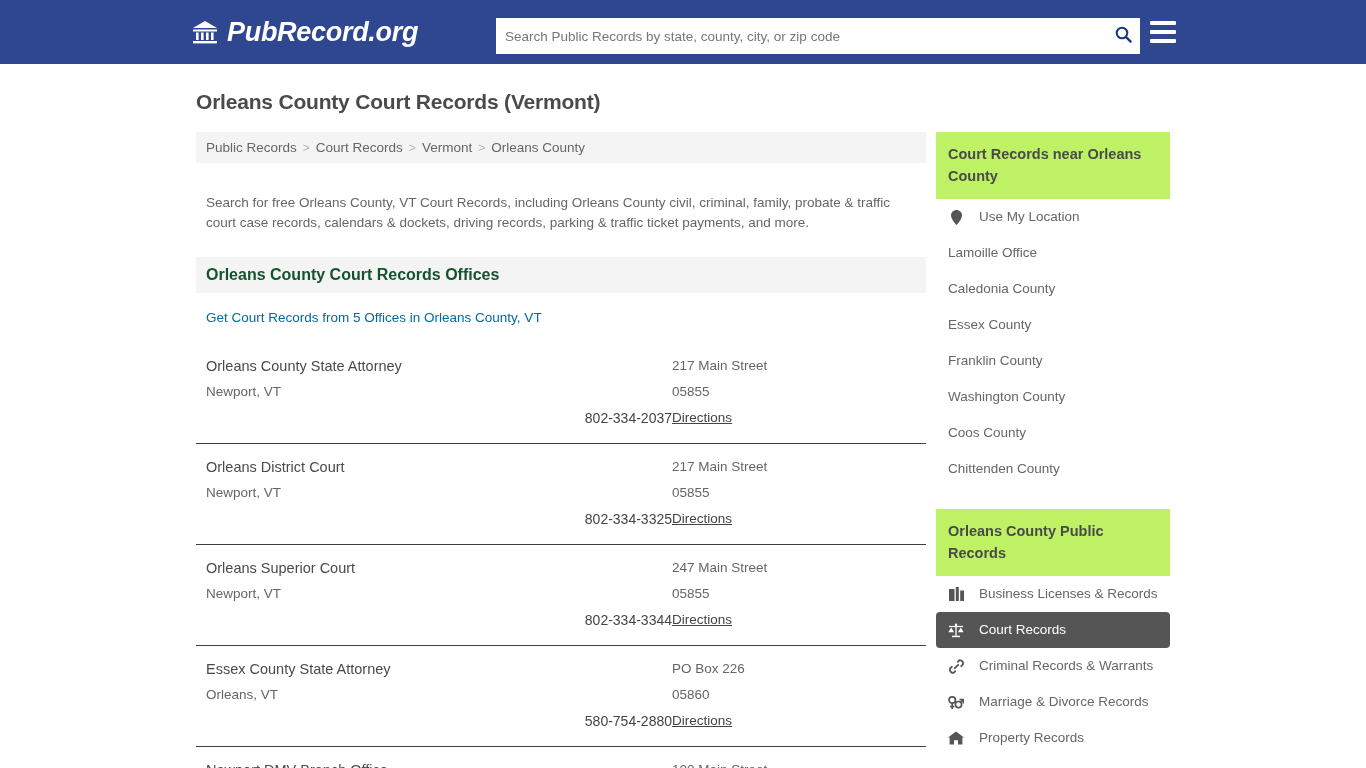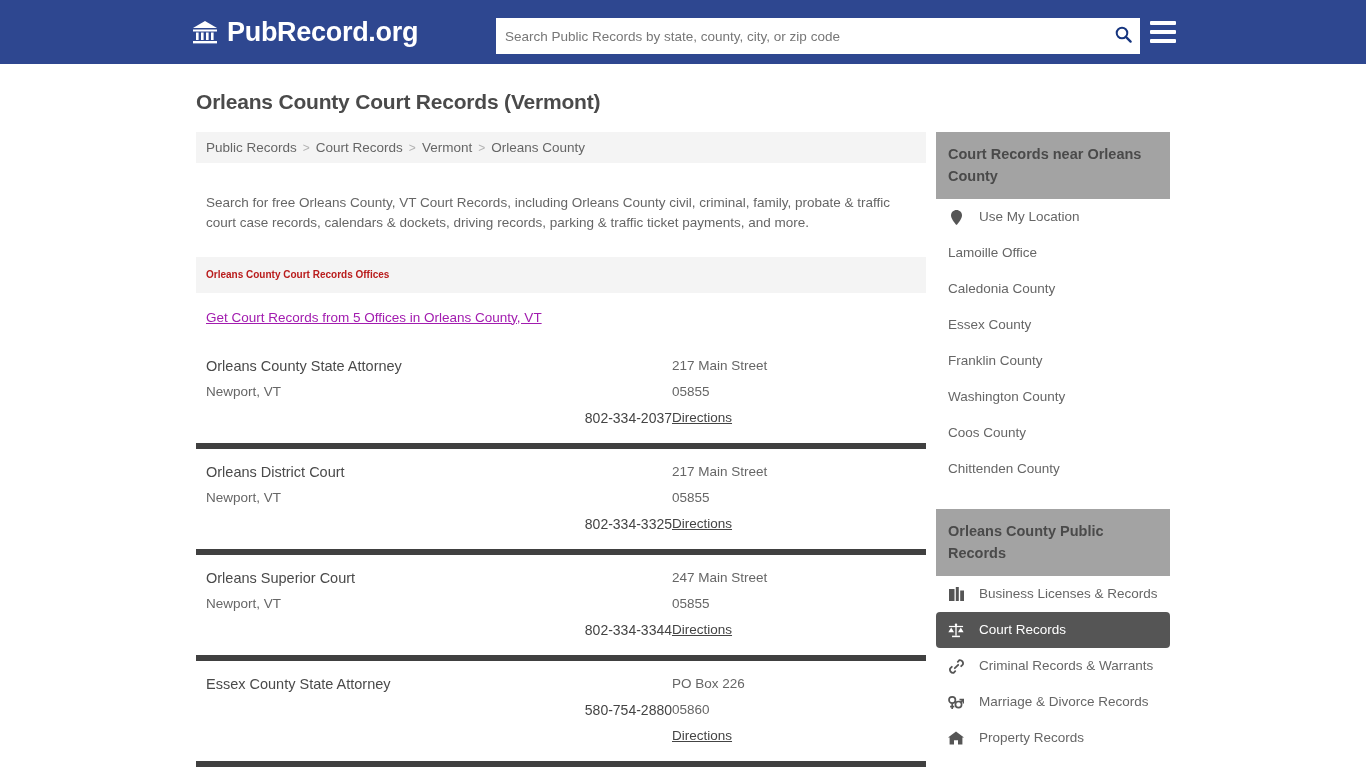--- a/index.html
+++ b/index.html
@@ -19,20 +19,21 @@
     display: flex;
     align-items: center;
     padding: 0 0 0 192px;
     position: relative;
   }
   .brand {
     display: flex;
     align-items: center;
     gap: 9px;
     text-decoration: none;
+    font-style: italic;
   }
   .brand-icon { width: 26px; height: 24px; display: block; }
   .brand-text {
     color: #ffffff;
     font-size: 27px;
     font-weight: bold;
     letter-spacing: -0.3px;
     white-space: nowrap;
   }
   .search-wrap {
@@ -126,38 +127,37 @@
     max-width: 730px;
   }
 
   
   .section-head {
     background: #f4f4f4;
     height: 36px;
     display: flex;
     align-items: center;
     padding: 0 10px;
-    font-size: 10px;
+    font-size: 16px;
     font-weight: bold;
-    color: #b91c1c;
+    color: #14532d;
     margin-top: 24px;
   }
   .section-sub {
     font-size: 13.5px;
-    color: #a21caf;
+    color: #0369a1;
     padding: 17px 10px 0 10px;
-    text-decoration: underline;
   }
 
   
   .office-list { margin-top: 18px; }
   .office {
     display: flex;
     padding: 10px 10px 12px 10px;
-    border-top: 6px solid #404040;
+    border-top: 1px solid #404040;
   }
   .office:first-child { border-top: none; }
   .office-left { width: 466px; flex: none; }
   .office-right { flex: 1; }
   .office-name {
     font-size: 14.5px;
     font-weight: normal;
     color: #4a4a4a;
     line-height: 26px;
   }
@@ -181,21 +181,21 @@
     font-size: 13.5px;
     color: #444;
     text-decoration: underline;
     line-height: 26px;
     display: inline-block;
     cursor: pointer;
   }
 
   
   .side-head {
-    background: #a3a3a3;
+    background: #bef264;
     padding: 11px 12px 12px 12px;
     font-size: 14.5px;
     font-weight: bold;
     color: #4a4a4a;
     line-height: 22px;
   }
   .side-list { margin: 0; padding: 0; list-style: none; }
   .side-item {
     display: flex;
     align-items: center;
@@ -317,20 +317,21 @@
           <div class="office-right">
             <div class="office-addr">247 Main Street</div>
             <div class="office-zip">05855</div>
             <a class="directions" href="#">Directions</a>
           </div>
         </div>
 
         <div class="office">
           <div class="office-left">
             <div class="office-name">Essex County State Attorney</div>
+            <div class="office-city">Orleans, VT</div>
             <div class="office-phone">580-754-2880</div>
           </div>
           <div class="office-right">
             <div class="office-addr">PO Box 226</div>
             <div class="office-zip">05860</div>
             <a class="directions" href="#">Directions</a>
           </div>
         </div>
 
         <div class="office">

